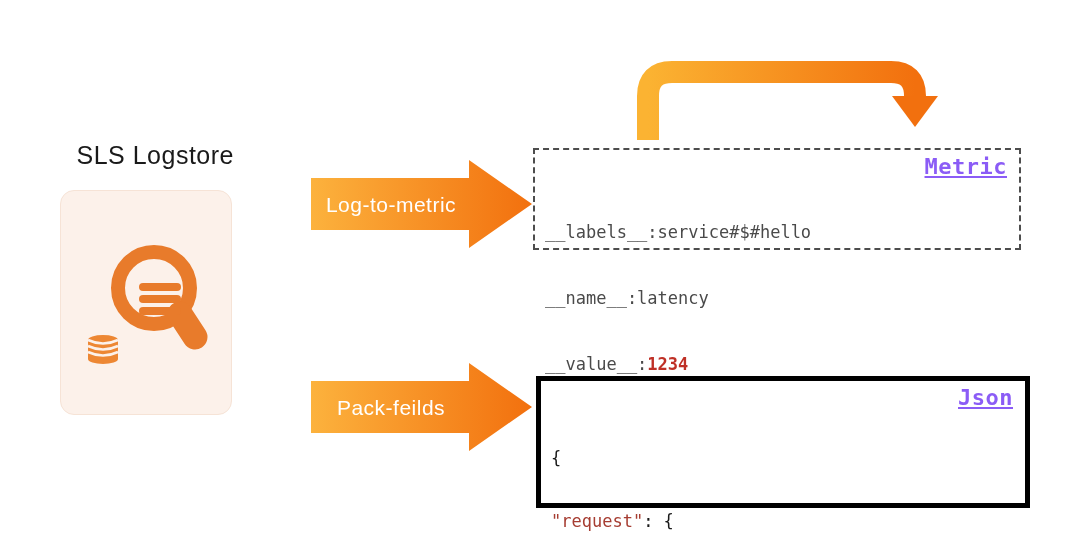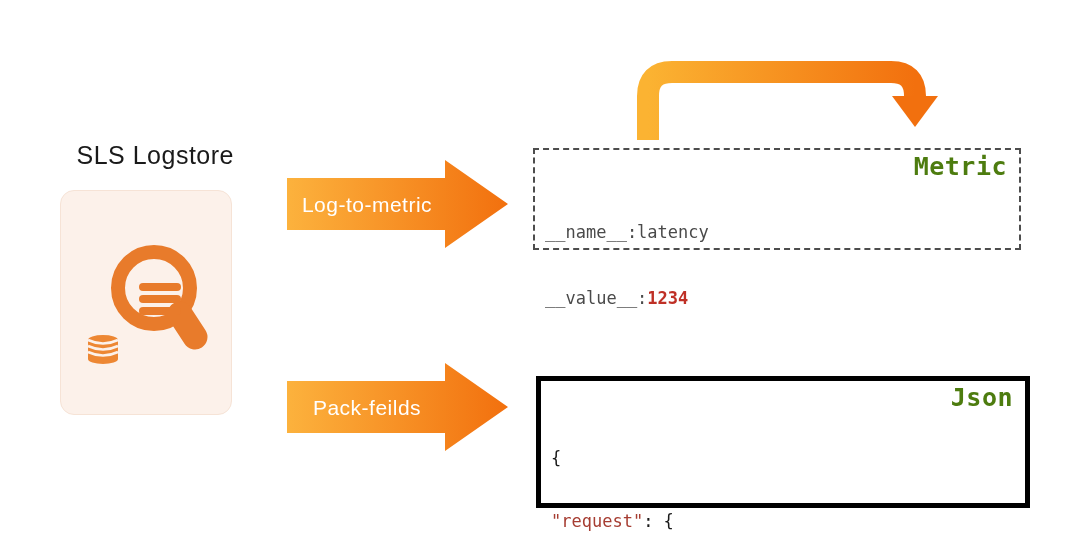--- a/index.html
+++ b/index.html
@@ -21,21 +21,21 @@
     color: #1a1a1a;
     letter-spacing: 0.5px;
   }
   .logstore-card {
     left: 60px; top: 190px; width: 172px; height: 225px;
     background: #fcf1ea;
     border: 1px solid #f6e3d6;
     border-radius: 14px;
   }
 
-  .flow-arrow { width: 225px; height: 92px; }
+  .flow-arrow { width: 225px; height: 92px; margin-left: 24px; }
   .arrow1 { left: 287px; top: 159px; }
   .arrow2 { left: 287px; top: 362px; }
   .flow-arrow .arrow-label {
     position: absolute;
     left: 0; top: 19px; width: 160px; height: 54px;
     display: flex; align-items: center; justify-content: center;
     color: #ffffff;
     font-size: 21px;
     letter-spacing: 0.5px;
     white-space: nowrap;
@@ -65,24 +65,25 @@
   .json-box {
     left: 536px; top: 376px; width: 494px; height: 132px;
     border: 5px solid #000000;
     line-height: 21px;
     padding-top: 4px;
     color: #1a1a1a;
   }
   .box-badge {
     position: absolute;
     top: 6px; right: 12px;
-    font-size: 25px;
+    font-size: 22px;
     font-weight: bold;
-    color: #4d7c0f;
+    color: #8b5cf6;
     letter-spacing: 0.5px;
+    text-decoration: underline;
   }
   .red-bold  { color: #bf3026; font-weight: bold; }
   .json-key  { color: #a63d32; }
   .json-plain{ color: #1a1a1a; }
 </style>
 </head>
 <body>
 
 <div class="canvas">
 
@@ -134,20 +135,21 @@
         <stop offset="0" stop-color="#fbb332"></stop>
         <stop offset="1" stop-color="#f2700e"></stop>
       </linearGradient>
     </defs>
     <path d="M 48 95 L 48 51 Q 48 27 72 27 L 291 27 Q 315 27 315 51 L 315 53" fill="none" stroke="url(#agrad2)" stroke-width="22"></path>
     <polygon points="292,51 338,51 315,82" fill="#f2700e"></polygon>
   </svg>
 
   <div class="abs code-box metric-box">
     <span class="box-badge">Metric</span>
+    <div>__labels__:service#$#hello</div>
     <div>__name__:latency</div>
     <div><span>__value__:</span><span class="red-bold">1234</span></div>
   </div>
 
   <div class="abs code-box json-box">
     <span class="box-badge">Json</span>
     <div class="json-plain">{</div>
     <div><span class="json-key">"request"</span><span class="json-plain">: {</span></div>
     
     

